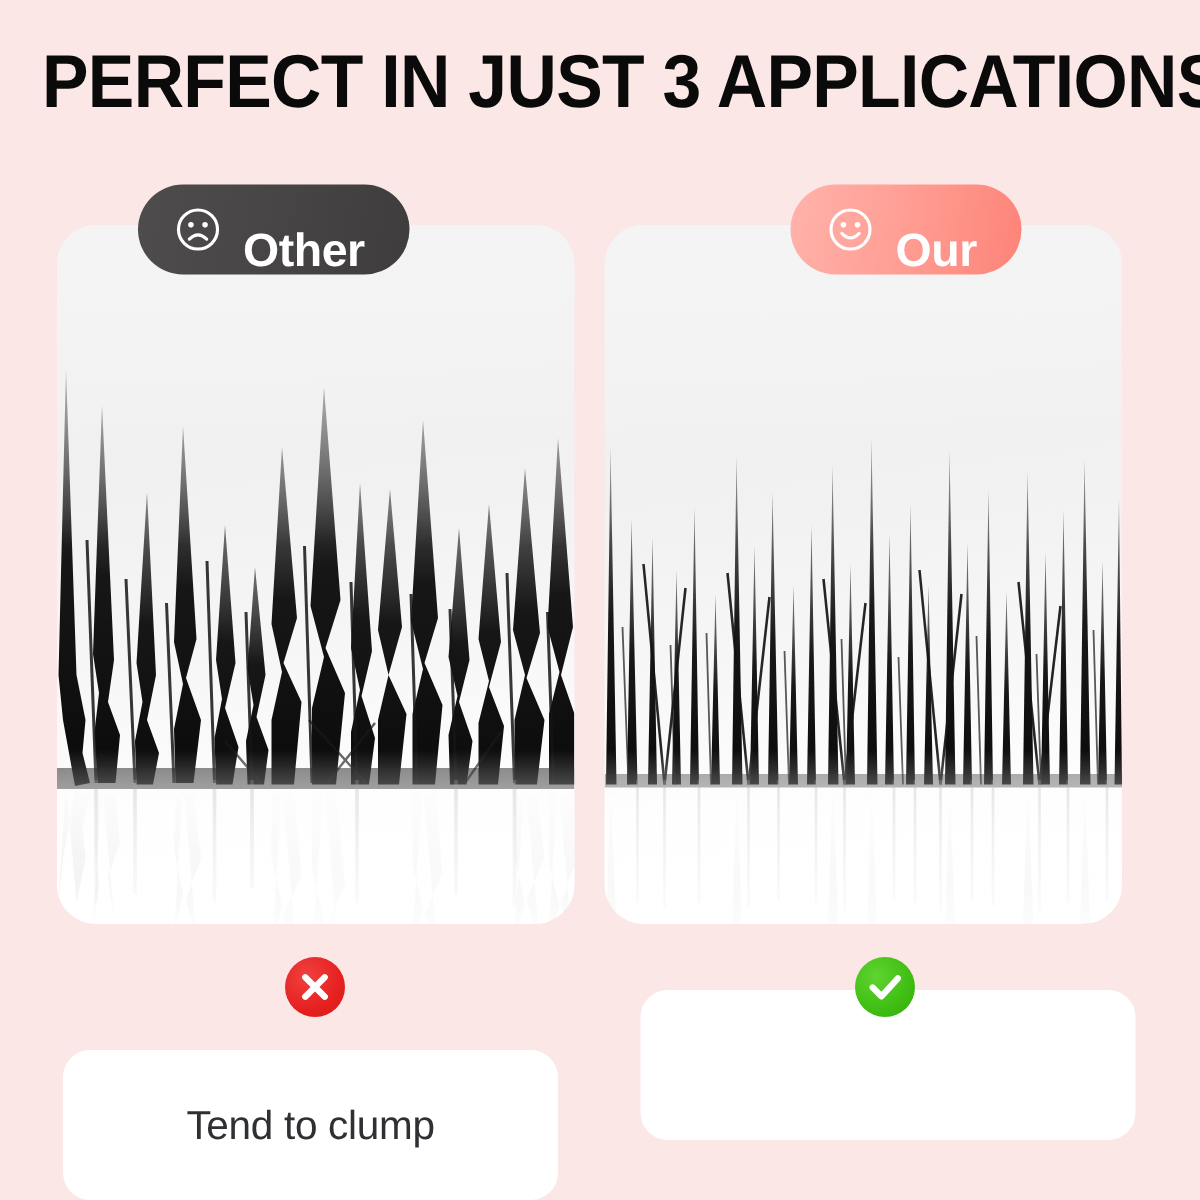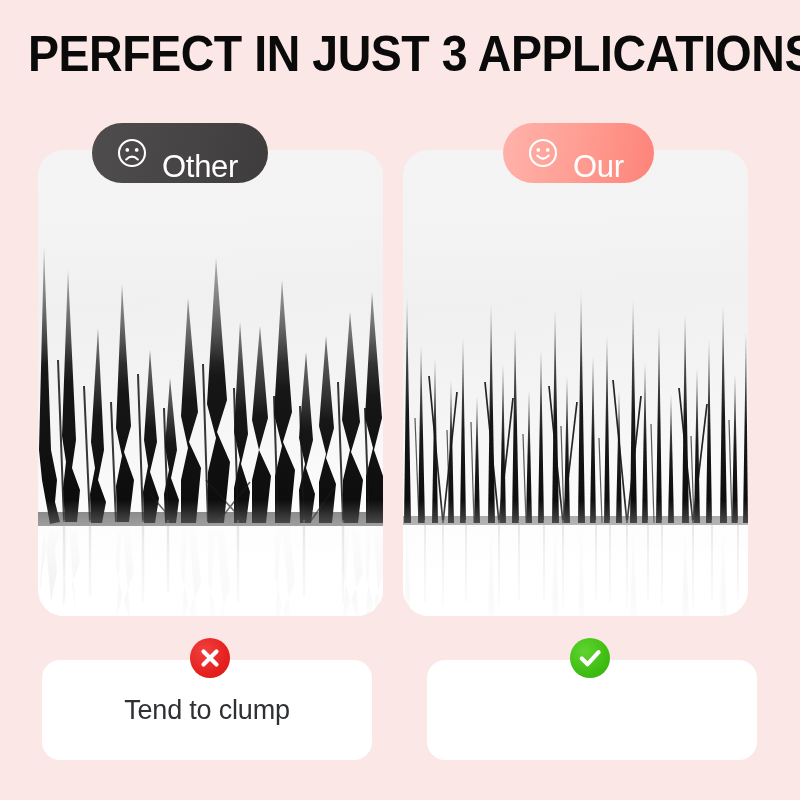--- a/index.html
+++ b/index.html
@@ -76,47 +76,47 @@
     align-items:center;
     gap:14px;
     padding:0 30px 0 24px;
     z-index:5;
   }
   .badge-other {
     left:92px;
     background:linear-gradient(100deg,#4e4c4c 0%,#464444 55%,#3e3c3c 100%);
   }
   .badge-our {
-    left:503px;
+    left:527px;
     background:linear-gradient(100deg,#ffb3ab 0%,#ff9d93 50%,#fd8378 100%);
     justify-content:center;
   }
   .badge-face { width:32px; height:32px; flex:0 0 32px; }
   .badge-label {
     color:#ffffff;
     font-size:31px;
-    font-weight:normal;
+    font-weight:bold;
     letter-spacing:-0.3px;
     line-height:1;
     margin-top:26px;
   }
 
   
   .caption-card {
     position:absolute;
     top:660px;
     width:330px; height:100px;
     background:#ffffff;
     border-radius:18px;
     display:flex;
     align-items:center;
     justify-content:center;
     text-align:center;
   }
-  .caption-card.left  { left:42px; }
+  .caption-card.left  { left:42px;margin-top:40px; }
   .caption-card.right { left:427px; }
 
   .caption-text {
     color:#2e3033;
     font-size:27px;
     line-height:33px;
     letter-spacing:-0.2px;
     padding:0 14px;
   }
 

